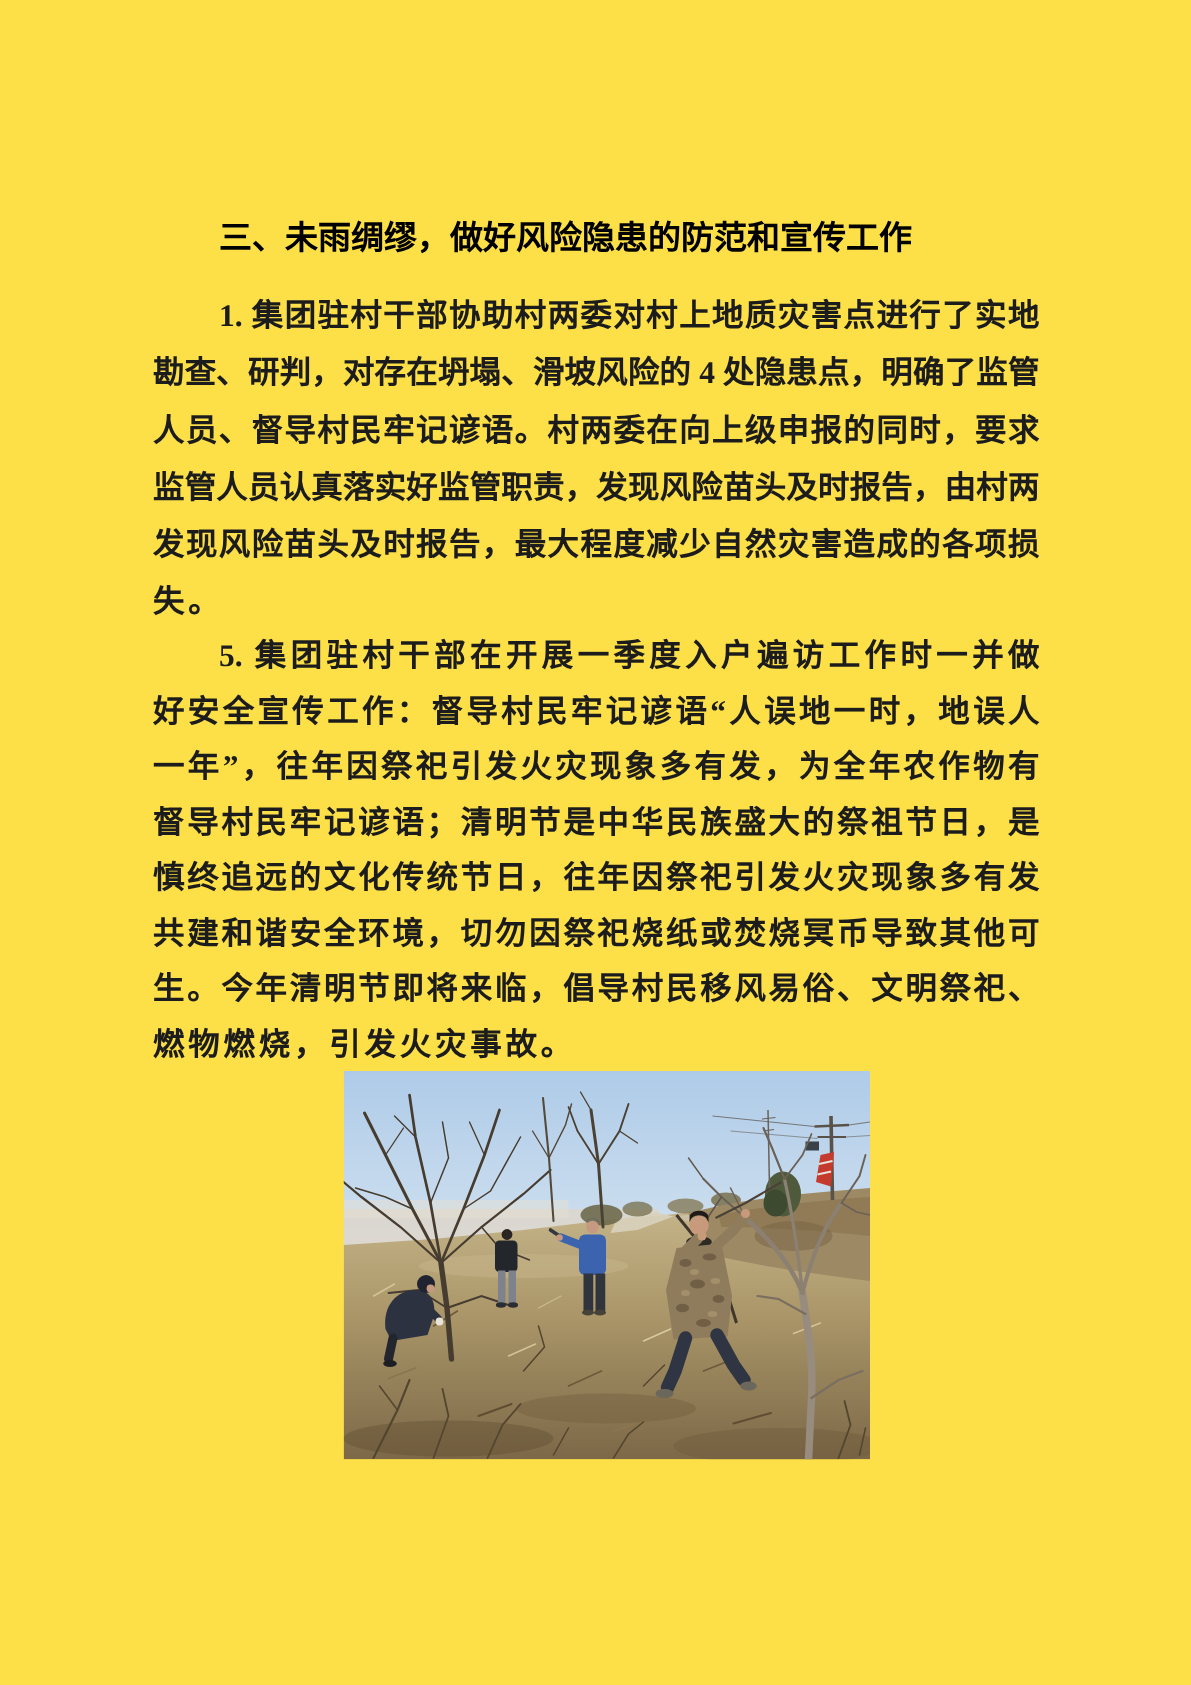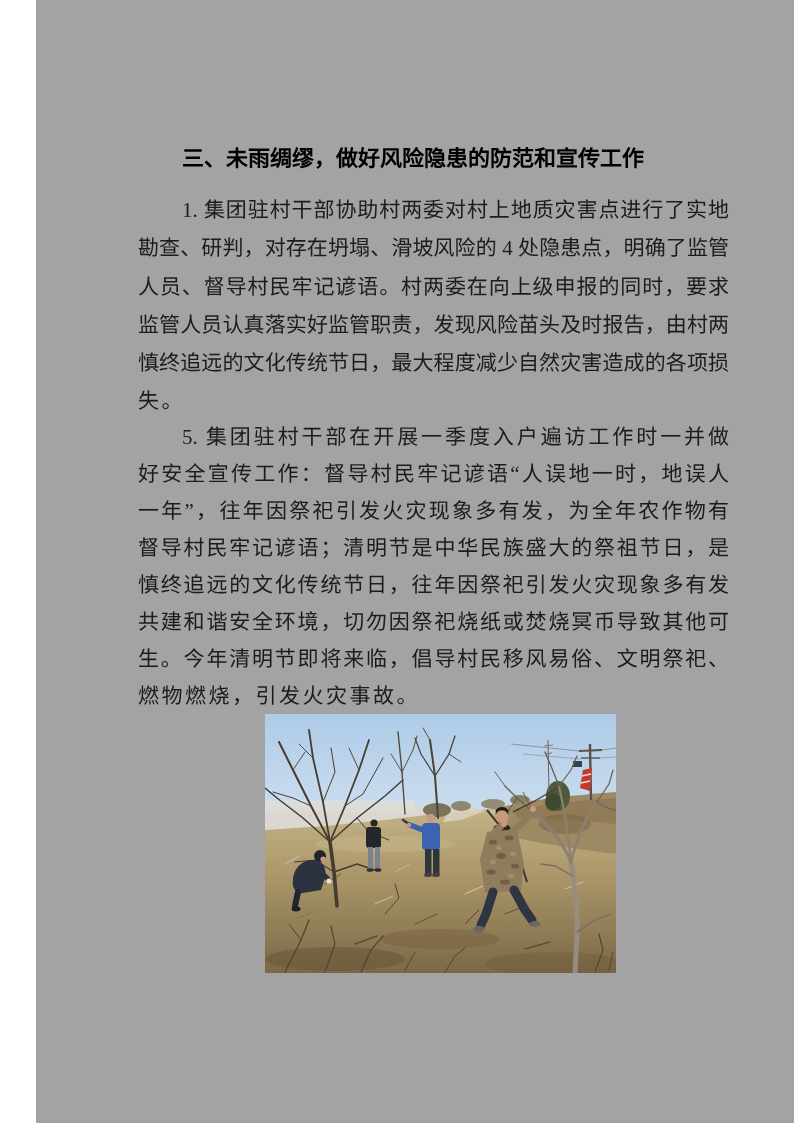--- a/index.html
+++ b/index.html
@@ -4,30 +4,31 @@
 <style>
   html,body{margin:0;padding:0;}
   body{
     width:794px;height:1123px;
     background:#ffffff;
     font-family:"Liberation Serif","DejaVu Serif",serif;
     color:#1c1c1c;
     position:relative;
     overflow:hidden;
   }
-  .page{position:absolute;inset:0;background:#a3a3a3;margin-left:36px;}
+  .page{position:absolute;inset:0;background:#fde047;}
   .heading{
     position:absolute;left:102px;top:144px;width:591px;
     font-size:22px;font-weight:700;line-height:30px;
     text-indent:44px;color:#000;
     white-space:nowrap;
   }
   .para{
     position:absolute;left:102px;width:591px;
     font-size:21px;
+    font-weight:bold;
   }
   #para1{top:191px;--lh:38.3px;}
   #para2{top:419px;--lh:37px;}
   .line{
     height:var(--lh);line-height:var(--lh);
     text-align:justify;text-align-last:justify;
     overflow:hidden;white-space:nowrap;
   }
   .line.first{text-indent:44px;}
   .line.last{text-align-last:left;letter-spacing:2.5px;white-space:normal;}
@@ -42,21 +43,21 @@
 
 <div class="page">
 
   <div class="heading">三、未雨绸缪，做好风险隐患的防范和宣传工作</div>
 
   <div class="para" id="para1">
       <div class="line first">1. 集团驻村干部协助村两委对村上地质灾害点进行了实地</div>
       <div class="line">勘查、研判，对存在坍塌、滑坡风险的 4 处隐患点，明确了监管</div>
       <div class="line">人员、督导村民牢记谚语。村两委在向上级申报的同时，要求</div>
       <div class="line">监管人员认真落实好监管职责，发现风险苗头及时报告，由村两</div>
-      <div class="line">慎终追远的文化传统节日，最大程度减少自然灾害造成的各项损</div>
+      <div class="line">发现风险苗头及时报告，最大程度减少自然灾害造成的各项损</div>
       <div class="line last">失。</div>
     </div>
 
   <div class="para" id="para2">
       <div class="line first">5. 集团驻村干部在开展一季度入户遍访工作时一并做</div>
       <div class="line">好安全宣传工作：督导村民牢记谚语“人误地一时，地误人</div>
       <div class="line">一年”，往年因祭祀引发火灾现象多有发，为全年农作物有</div>
       <div class="line">督导村民牢记谚语；清明节是中华民族盛大的祭祖节日，是</div>
       <div class="line">慎终追远的文化传统节日，往年因祭祀引发火灾现象多有发</div>
       <div class="line">共建和谐安全环境，切勿因祭祀烧纸或焚烧冥币导致其他可</div>

